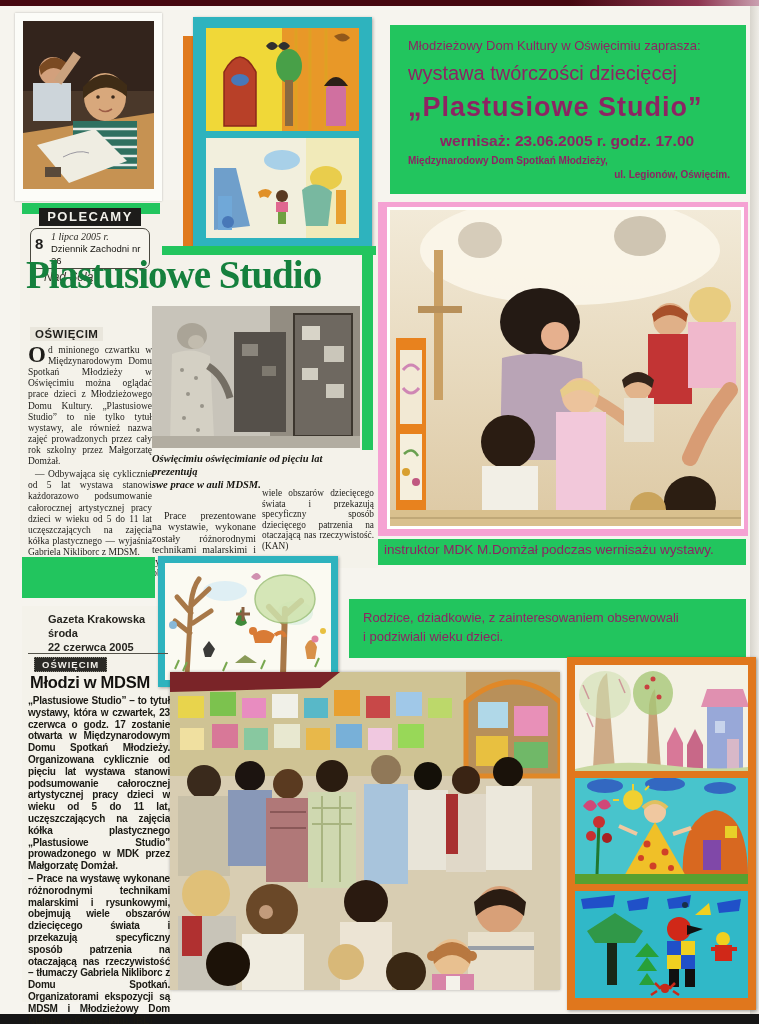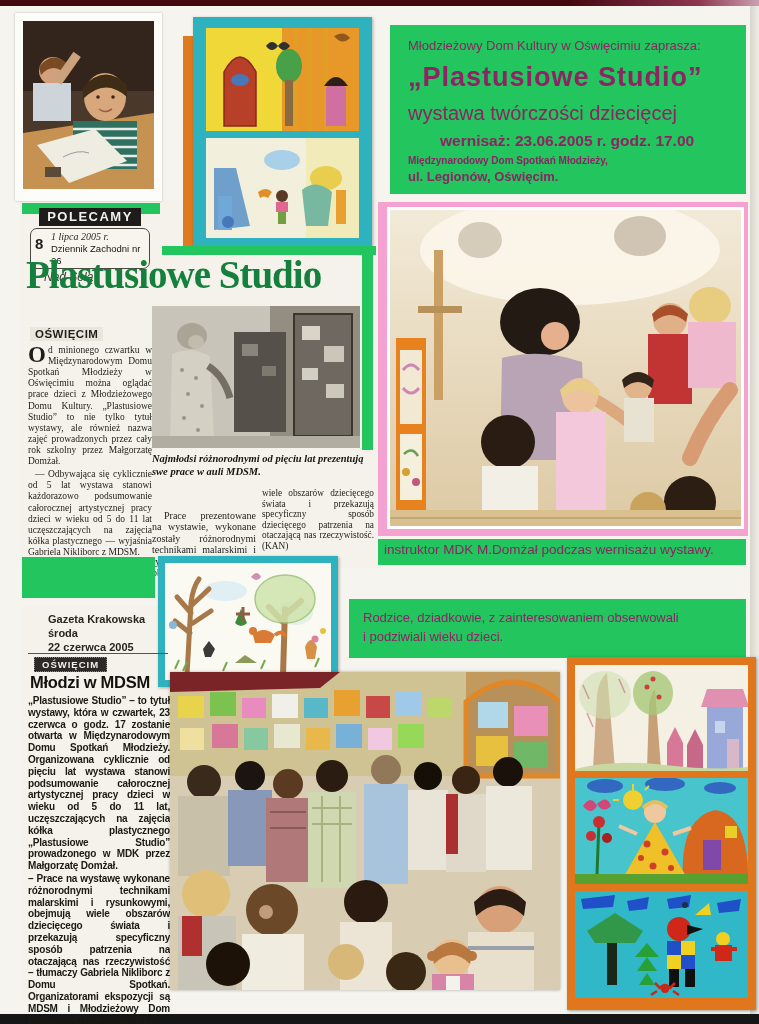--- a/index.html
+++ b/index.html
@@ -28,21 +28,21 @@
   .artboard-top { left:193px; top:17px; width:179px; height:233px; background:#2eb3be; padding:11px 13px; box-shadow:1px 1px 3px rgba(0,0,0,.3); }
   .artboard-top svg { display:block; margin-bottom:7px; background:#fff; }
 
   
   .invitation { left:390px; top:25px; width:356px; height:169px; padding:13px 16px 8px 18px; }
   .inv-intro { font-size:13px; margin-bottom:9px; }
   .inv-sub { font-size:20px; margin-bottom:7px; }
   .inv-title { font-size:27px; letter-spacing:1px; margin-bottom:9px; font-weight:bold; }
   .inv-vern { font-size:15.5px; font-weight:bold; margin-bottom:5px;margin-left:32px; }
   .inv-venue { font-size:10px; font-weight:bold; margin-bottom:3px; }
-  .inv-addr { font-size:13px; font-weight:bold; }
+  .inv-addr { font-size:10px; font-weight:bold;text-align:right; }
 
   
   .newsprint1 { left:20px; top:200px; width:358px; height:368px; background:#f4f2ea; }
   .newsprint2 { left:22px; top:606px; width:150px; height:396px; background:#f4f2ea; }
 
   
   .masthead { left:30px; top:208px; width:120px; }
   .mh-polecamy { background:#1d1c1a; color:#f2f0ea; font-weight:bold; font-size:13px; letter-spacing:1.5px; text-align:center; padding:1px 0 2px; width:102px; margin-left:9px; }
   .mh-box { border:1.5px solid #4a4840; border-radius:7px; margin-top:2px; padding:2px 4px 2px 20px; position:relative; background:#f7f5ee; }
   .mh-pageno { position:absolute; left:4px; top:6px; font-size:15px; font-weight:bold; color:#1d1c1a; }
@@ -170,22 +170,22 @@
     <circle cx="76" cy="58" r="6" fill="#5a3a22"></circle>
     <rect x="70" y="64" width="12" height="10" fill="#e06890"></rect>
     <rect x="72" y="74" width="8" height="12" fill="#70a040"></rect>
     <path d="M96,52 Q110,40 126,54 L122,88 L100,88 Z" fill="#78b8a0"></path>
     <rect x="130" y="52" width="10" height="34" fill="#e8a030"></rect>
   </svg>
 </div>
 
 <div class="abs pink invitation">
   <div class="pink-text inv-intro">Młodzieżowy Dom Kultury w Oświęcimiu zaprasza:</div>
+  <div class="pink-text inv-sub">wystawa twórczości dziecięcej</div>
   <div class="pink-text inv-title">„Plastusiowe Studio”</div>
-  <div class="pink-text inv-sub">wystawa twórczości dziecięcej</div>
   <div class="pink-text inv-vern">wernisaż: 23.06.2005 r.  godz. 17.00</div>
   <div class="pink-text inv-venue">Międzynarodowy Dom Spotkań Młodzieży,</div>
   <div class="pink-text inv-addr">ul. Legionów, Oświęcim.</div>
 </div>
 
 <div class="abs masthead">
   <div class="mh-polecamy">POLECAMY</div>
   <div class="mh-box">
     <span class="mh-pageno">8</span>
     <div class="mh-date">1 lipca 2005 r.</div>
@@ -226,21 +226,21 @@
         <circle cx="32" cy="112" r="2"></circle>
         <circle cx="46" cy="124" r="2"></circle>
     </g>
     <path d="M56,60 Q72,70 78,92" stroke="#746e64" stroke-width="7" fill="none"></path>
     <rect y="130" width="208" height="12" fill="#b2ada1"></rect>
   </svg>
 </div>
 <div class="abs pink strip-photo-right"></div>
 
 <div class="abs caption1">
-  <div>Najmłodsi różnorodnymi od pięciu lat prezentują</div>
+  <div>Oświęcimiu oświęcimianie od pięciu lat prezentują</div>
   <div>swe prace w auli MDSM.</div>
 </div>
 
 <div class="abs news-serif col2">Prace prezentowane na wystawie, wykonane zostały różnorodnymi technikami malarskimi i rysunkowymi, a obejmują swą tematyką</div>
 <div class="abs news-serif col3">wiele obszarów dziecięcego świata i przekazują specyficzny sposób dziecięcego patrzenia na otaczającą nas rzeczywistość. (KAN)</div>
 
 <div class="abs photo2">
   <div class="photo2-inner">
     <svg width="351" height="316" viewBox="0 0 351 316">
       <defs>

